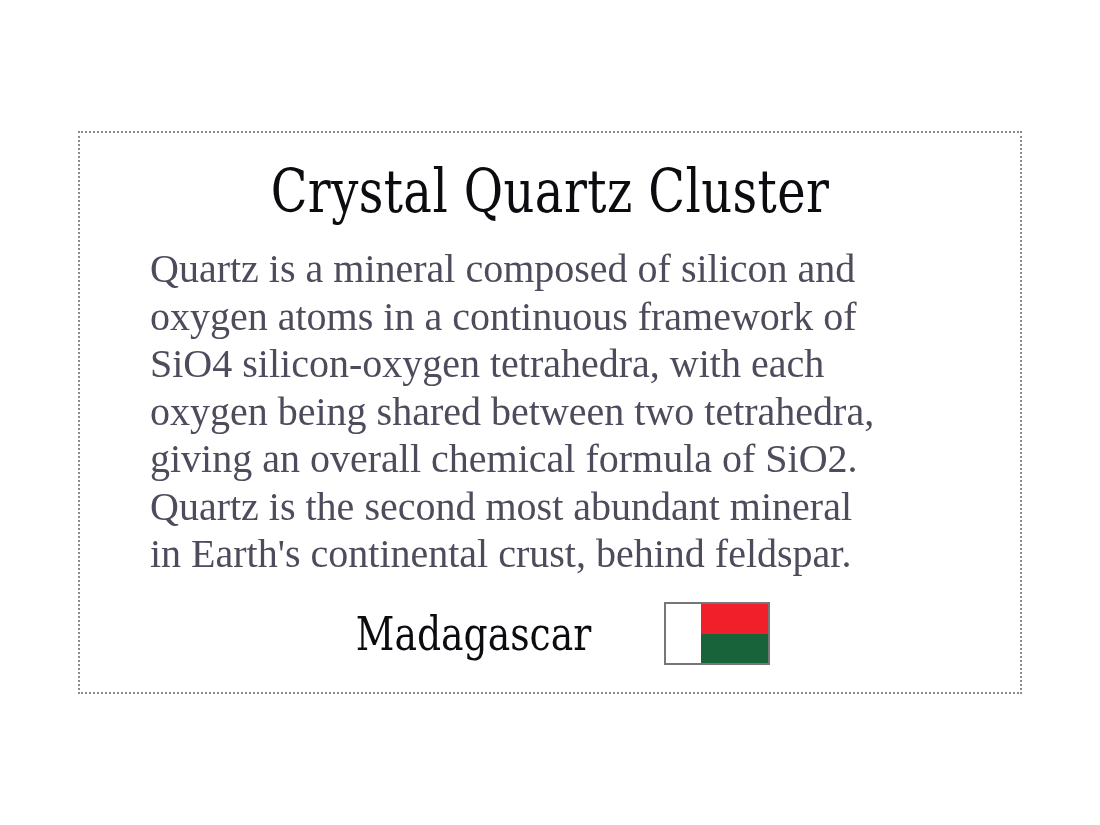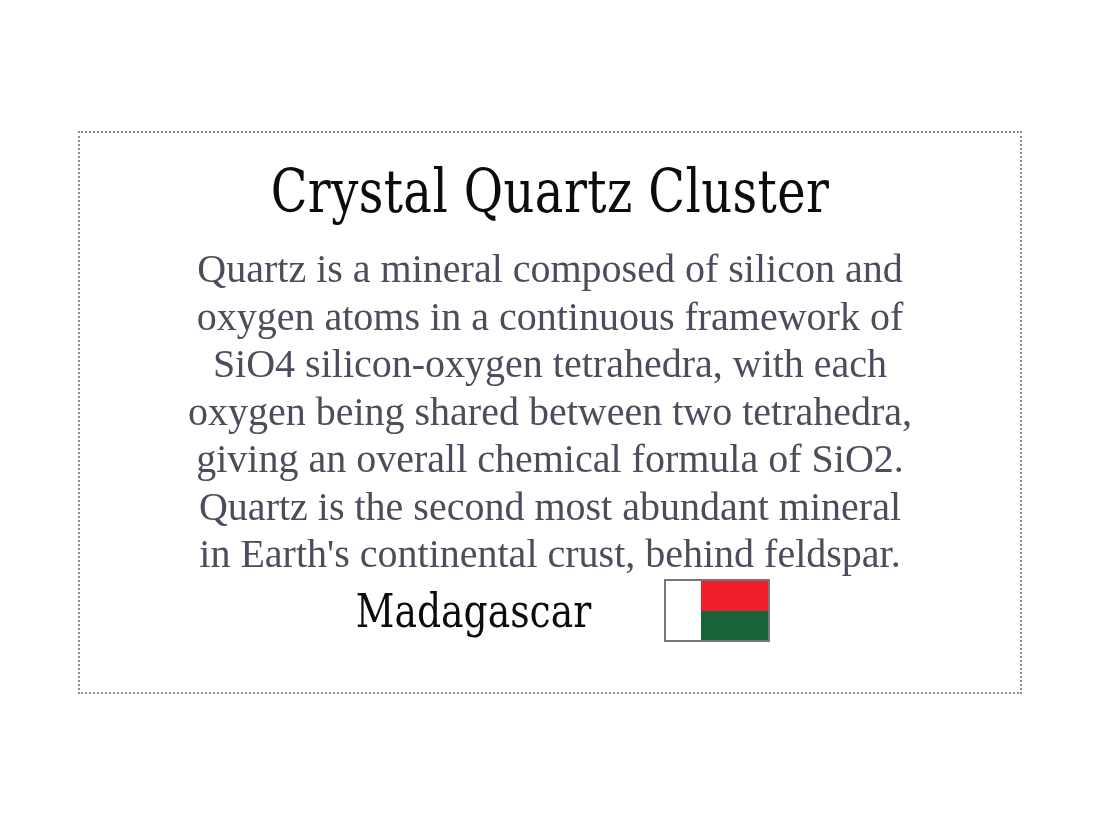--- a/index.html
+++ b/index.html
@@ -57,34 +57,34 @@
   #description-block {
     position: absolute;
     left: 0;
     right: 0;
     top: 112px;
     display: flex;
     justify-content: center;
   }
   #description-text {
     width: 800px;
-    text-align: center;
+    text-align: left;
     font-family: "Liberation Serif", "DejaVu Serif", serif;
     font-size: 40px;
     line-height: 47.5px;
     color: #4c4c5c;
     white-space: pre-line;
   }
 
   
   #origin-row {
     position: absolute;
     left: 0;
     right: 0;
-    top: 446px;
+    top: 469px;
     display: flex;
     align-items: center;
     justify-content: center;
     gap: 46px;
   }
   #origin-country {
     font-family: "DejaVu Serif", "Liberation Serif", serif;
     font-size: 46px;
     font-weight: 400;
     line-height: 1.0;

